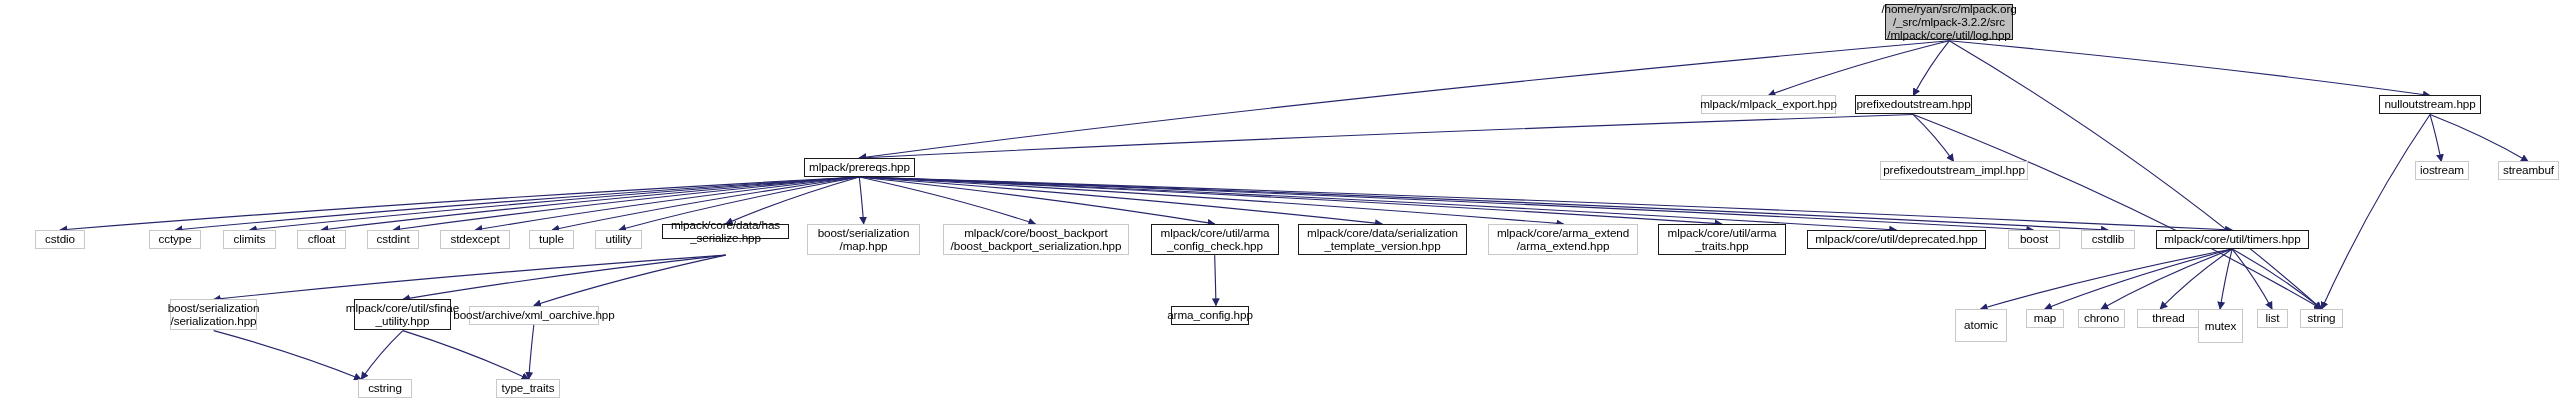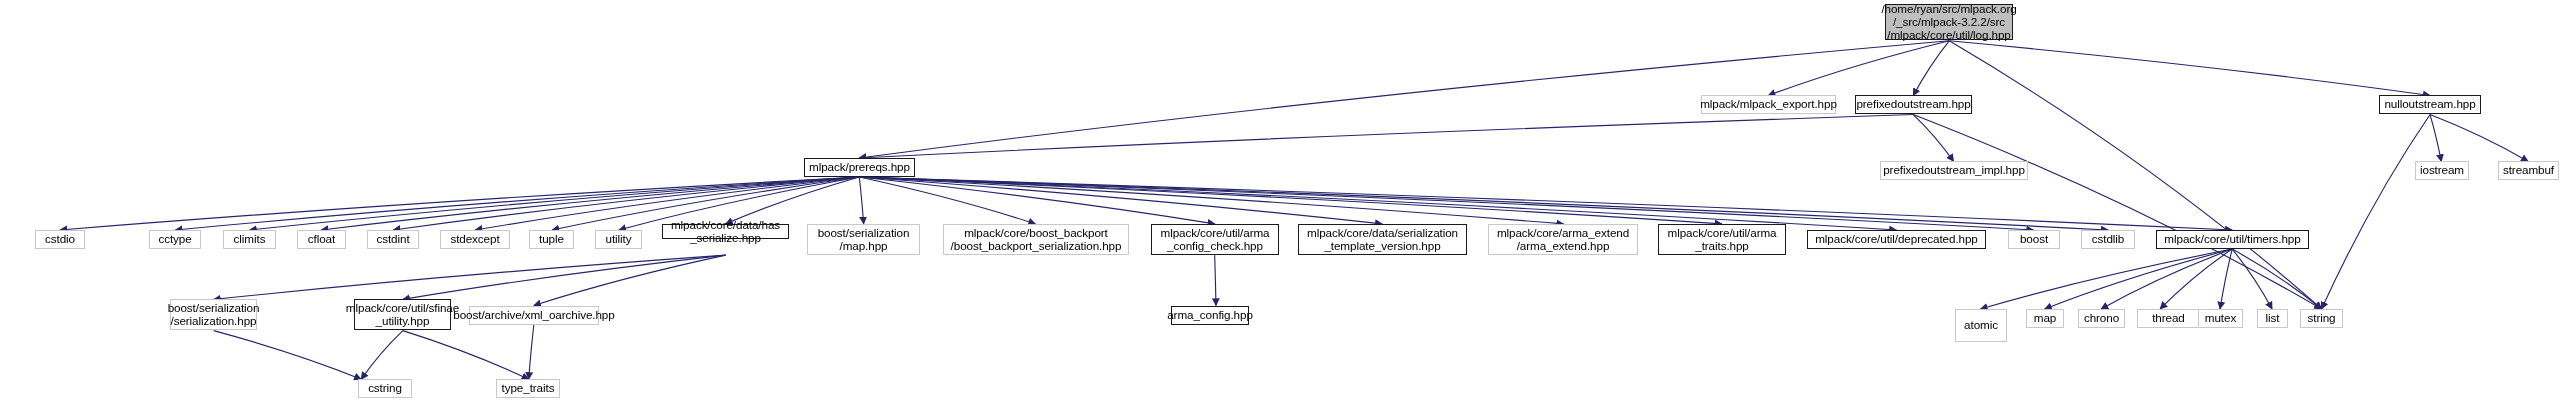--- a/index.html
+++ b/index.html
@@ -126,20 +126,20 @@
       <div class="node black" style="left: 1171px; top: 306px; width: 78px; height: 19px;">arma_config.hpp</div>
       <div class="node gray" style="left: 170px; top: 299px; width: 87px; height: 31px;">boost/serialization
 /serialization.hpp</div>
       <div class="node black" style="left: 354px; top: 299px; width: 97px; height: 31px;">mlpack/core/util/sfinae
 _utility.hpp</div>
       <div class="node gray" style="left: 469px; top: 306px; width: 130px; height: 19px;">boost/archive/xml_oarchive.hpp</div>
       <div class="node gray" style="left: 1955px; top: 309px; width: 52px; height: 33px;">atomic</div>
       <div class="node gray" style="left: 2026px; top: 309px; width: 38px; height: 19px;">map</div>
       <div class="node gray" style="left: 2078px; top: 309px; width: 47px; height: 19px;">chrono</div>
       <div class="node gray" style="left: 2137px; top: 309px; width: 63px; height: 19px;">thread</div>
-      <div class="node gray" style="left: 2198px; top: 309px; width: 45px; height: 19px;">mutex</div>
+      <div class="node gray" style="left: 2198px; top: 309px; width: 45px; height: 34px;">mutex</div>
       <div class="node gray" style="left: 2257px; top: 309px; width: 31px; height: 19px;">list</div>
       <div class="node gray" style="left: 2300px; top: 309px; width: 43px; height: 19px;">string</div>
       <div class="node gray" style="left: 328px; top: 379px; width: 54px; height: 19px; margin-left: 30px;">cstring</div>
       <div class="node gray" style="left: 496px; top: 379px; width: 64px; height: 19px;">type_traits</div>
     </div>
 </div>
 
 
 </body></html>

